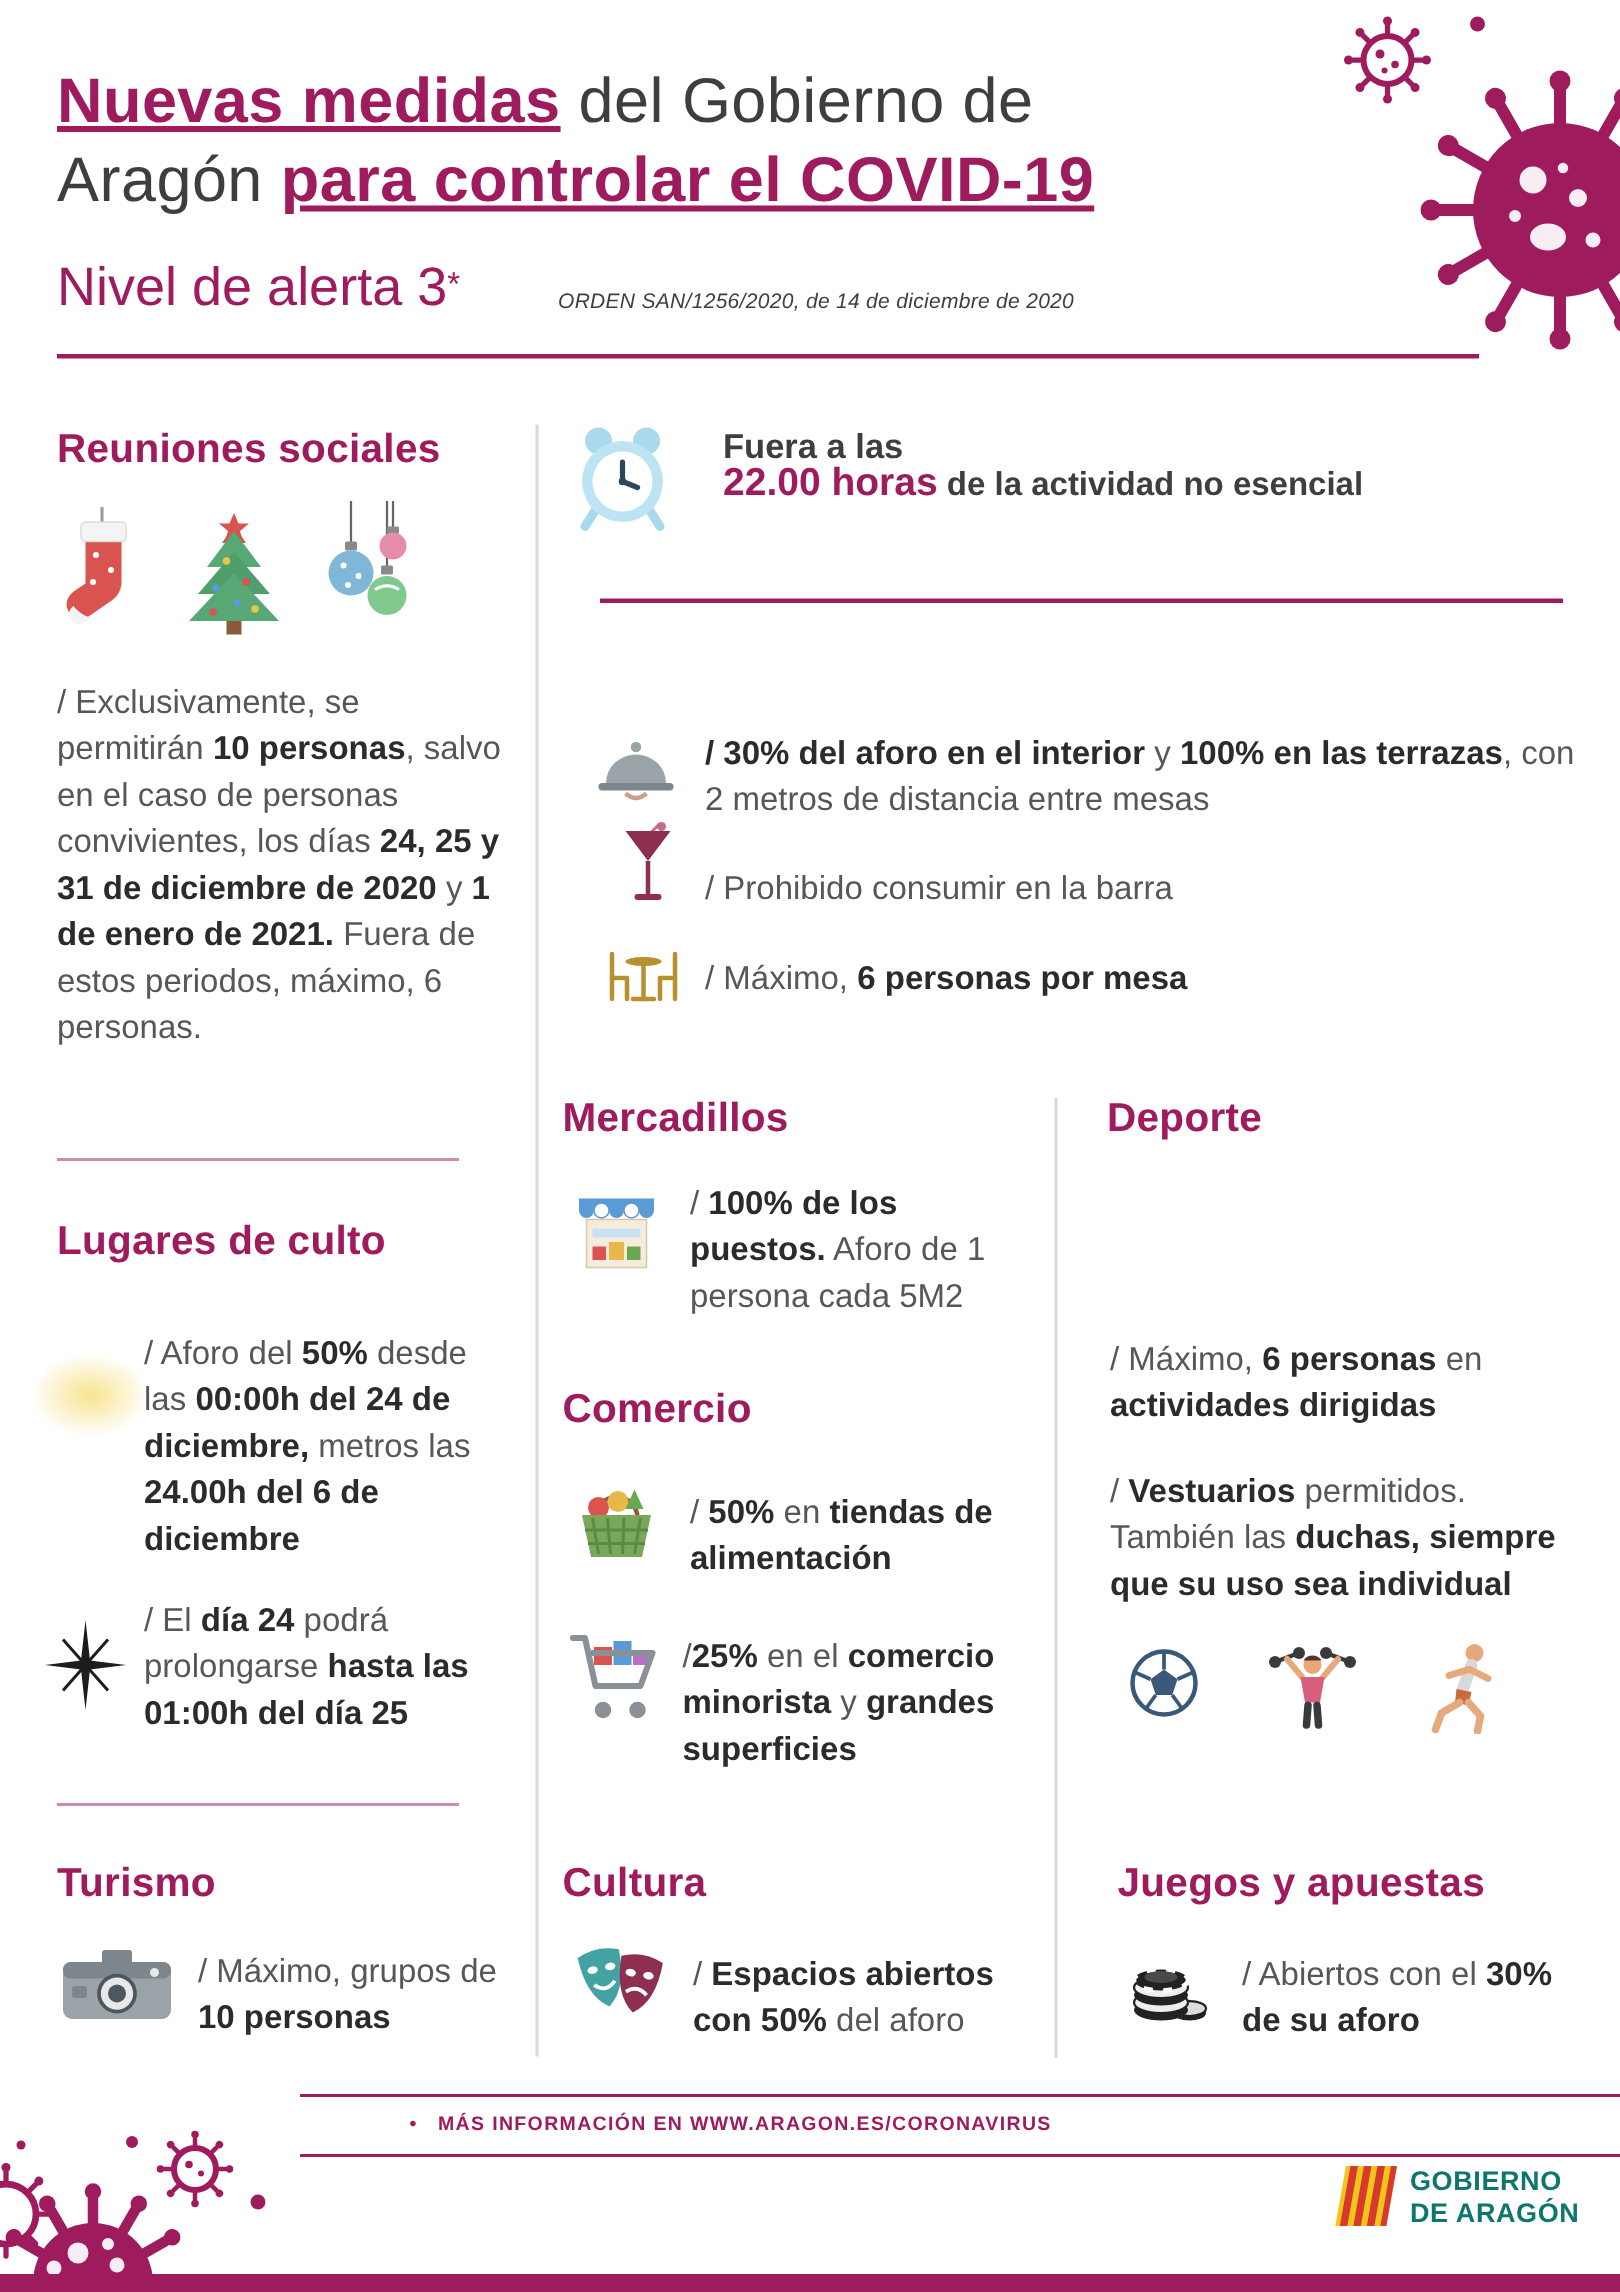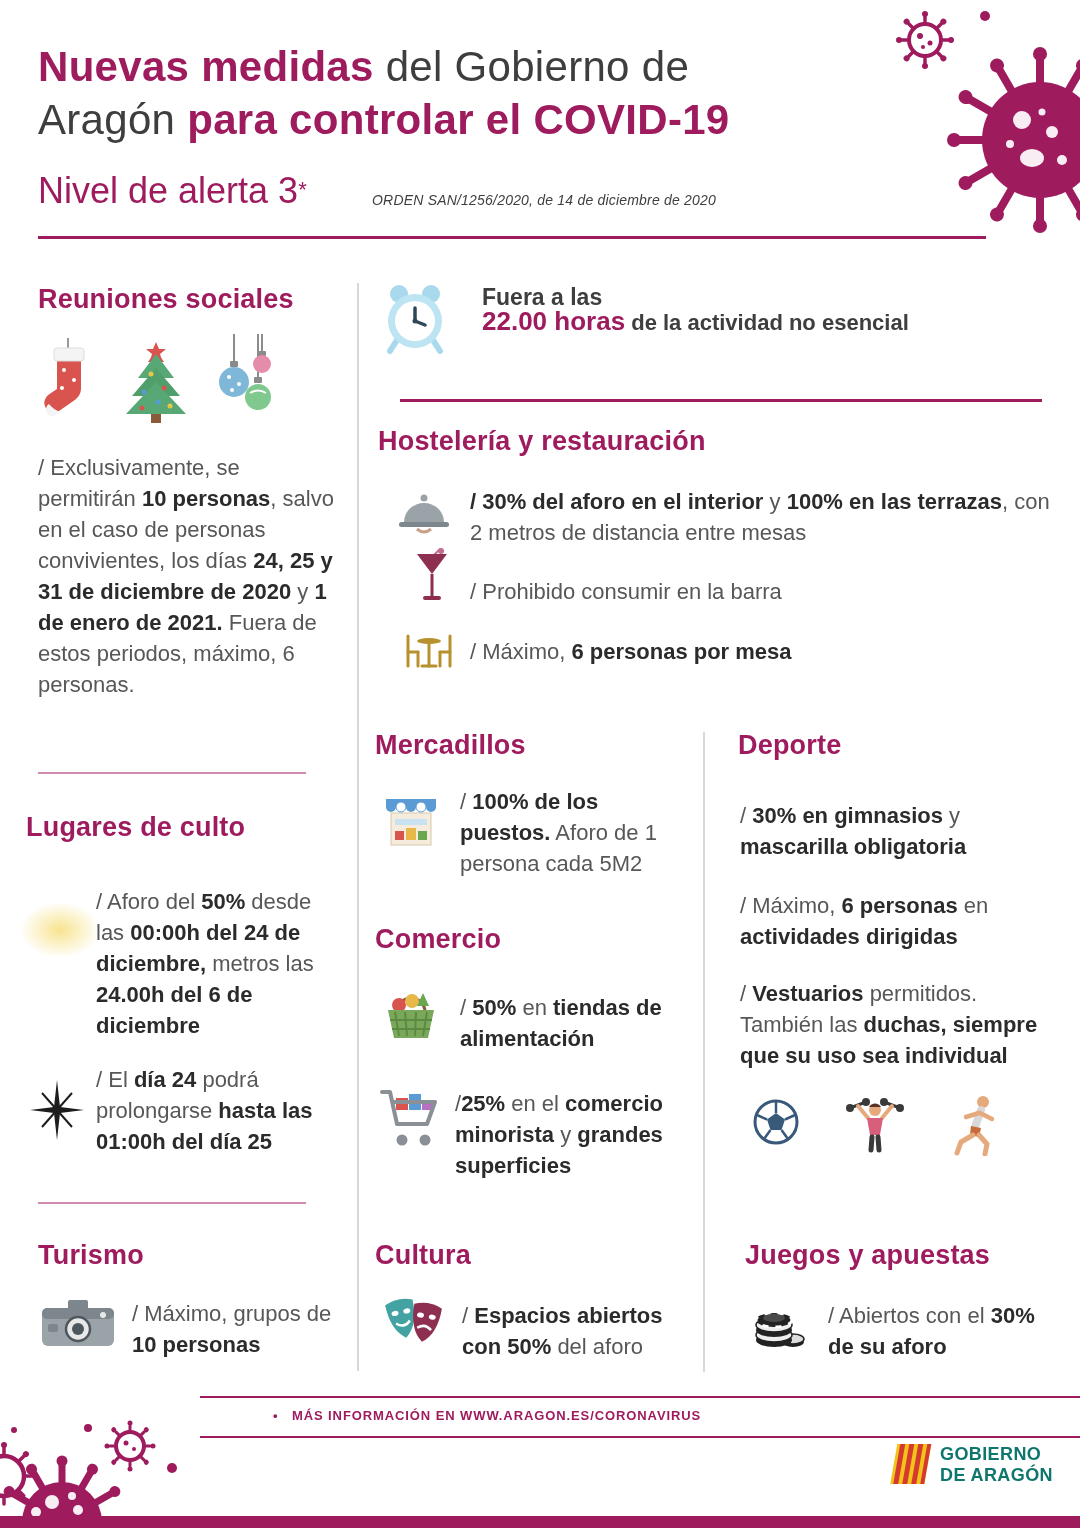--- a/index.html
+++ b/index.html
@@ -1,21 +1,21 @@
 <!DOCTYPE html>
 <html style="--accent: #9e1b5e;"><head>
 <meta charset="utf-8">
 <style>
   :root{ --accent:#9e1b5e; }
   html,body{margin:0;padding:0;background:#ffffff;}
   body{font-family:"Liberation Sans",sans-serif;}
   .page{position:relative;width:1080px;height:1528px;background:#ffffff;overflow:hidden;margin:0 auto;}
   .abs{position:absolute;}
   .b{font-weight:bold;}
-  .t-accent{color:var(--accent);font-weight:bold;}
+  .t-accent{color:var(--accent);font-weight:bold;text-decoration:underline;}
   .t-dark{color:#3e3e3e;font-weight:normal;}
   .main-title{font-size:42px;line-height:53px;letter-spacing:.3px;}
   .alert-level{font-size:36px;color:var(--accent);font-weight:normal;}
   .alert-sup{font-size:22px;color:var(--accent);}
   .order-ref{font-style:italic;font-size:14px;color:#3e3e3e;letter-spacing:.2px;}
   .sec-title{font-size:27px;font-weight:bold;color:var(--accent);letter-spacing:.2px;}
   .body{font-size:22px;line-height:31px;color:#575757;margin:0;}
   .body .b{color:#2b2b2b;}
   .rule{background:var(--accent);}
   .soft-rule{background:rgba(158,27,94,.5);}
@@ -164,21 +164,21 @@
       <rect x="40" y="43" width="8" height="6" rx="1" fill="#8a8a8a"></rect>
       <circle cx="44" cy="63" r="13" fill="#7fc98f"></circle>
       <path d="M36 59 q8 -5 16 0" stroke="#fff" stroke-width="2" fill="none"></path>
     </svg>
   </span>
 
   <p class="abs body" style="left:38px;top:452px;width:298px;"><span>/ Exclusivamente, se permitirán </span><span class="b">10 personas</span><span>, salvo en el caso de personas convivientes, los días </span><span class="b">24, 25 y 31 de diciembre de 2020</span><span> y </span><span class="b">1 de enero de 2021.</span><span> Fuera de estos periodos, máximo, 6 personas.</span></p>
 
   <div class="abs soft-rule" style="left:38px;top:772px;width:268px;height:2px;"></div>
 
-  <div class="abs sec-title" style="left:26px;top:812px;">Lugares de culto</div>
+  <div class="abs sec-title" style="left:38px;top:812px;">Lugares de culto</div>
 
   <span class="abs glow" style="left:20px;top:902px;width:80px;height:56px;"></span>
   <p class="abs body" style="left:96px;top:886px;width:246px;"><span>/ Aforo del </span><span class="b">50%</span><span> desde las </span><span class="b">00:00h del 24 de diciembre,</span><span> metros las </span><span class="b">24.00h del 6 de diciembre</span></p>
 
   <span class="abs icon" style="left:30px;top:1080px;">
     <svg width="54" height="60" viewBox="0 0 54 60">
       <path d="M12 13 L42 47 M42 13 L12 47" stroke="#1d1d1d" stroke-width="2"></path>
       <path d="M27 0 L30 27 L54 30 L30 33 L27 60 L24 33 L0 30 L24 27 Z" fill="#1d1d1d"></path>
     </svg>
   </span>
@@ -212,21 +212,20 @@
       <line x1="33" y1="39" x2="43" y2="43" stroke="#2f4858" stroke-width="3.5" stroke-linecap="round"></line>
       <circle cx="33" cy="39" r="2.5" fill="#2f4858"></circle>
     </svg>
   </span>
   <div class="abs closure-l1" style="left:482px;top:284px;">Fuera a las</div>
   <div class="abs" style="left:482px;top:306px;width:560px;">
     <span class="closure-time">22.00 horas</span><span class="closure-rest"> de la actividad no esencial</span>
   </div>
   <div class="abs rule" style="left:400px;top:399px;width:642px;height:3px;"></div>
 
-  <div class="abs sec-title" style="left:378px;top:426px;">Hostelería y restauración</div>
 
   <span class="abs icon" style="left:397px;top:490px;">
     <svg width="54" height="44" viewBox="0 0 54 44">
       <circle cx="27" cy="8" r="3.5" fill="#9aa3a8"></circle>
       <path d="M7 32 a20 19 0 0 1 40 0 z" fill="#9aa3a8"></path>
       <rect x="2" y="32" width="50" height="5" rx="2.5" fill="#7d868c"></rect>
       <path d="M20 39 q7 6 14 0" stroke="#c9a18a" stroke-width="3" fill="none"></path>
     </svg>
   </span>
   <p class="abs body" style="left:470px;top:486px;width:580px;"><span class="b">/ 30% del aforo en el interior</span><span> y </span><span class="b">100% en las terrazas</span><span>, con 2 metros de distancia entre mesas</span></p>
@@ -303,21 +302,20 @@
       <rect x="31" y="8" width="12" height="16" fill="#5b9bd5"></rect>
       <rect x="44" y="14" width="10" height="10" fill="#b86fc6"></rect>
       <path d="M4 6 h8 l7 32 h30 l8 -22 h-40" fill="none" stroke="#8a9096" stroke-width="4" stroke-linecap="round" stroke-linejoin="round"></path>
       <circle cx="24" cy="54" r="5.5" fill="#8a9096"></circle>
       <circle cx="47" cy="54" r="5.5" fill="#8a9096"></circle>
     </svg>
   </span>
   <p class="abs body" style="left:455px;top:1088px;width:250px;"><span>/</span><span class="b">25%</span><span> en el </span><span class="b">comercio minorista</span><span> y </span><span class="b">grandes superficies</span></p>
 
   <div class="abs sec-title" style="left:738px;top:730px;">Deporte</div>
-  <p class="abs body" style="left:740px;top:800px;width:312px;"><span>/ </span><span class="b">30% en gimnasios</span><span> y </span><span class="b">mascarilla obligatoria</span></p>
   <p class="abs body" style="left:740px;top:890px;width:312px;"><span>/ Máximo, </span><span class="b">6 personas</span><span> en </span><span class="b">actividades dirigidas</span></p>
   <p class="abs body" style="left:740px;top:978px;width:315px;"><span>/ </span><span class="b">Vestuarios</span><span> permitidos. También las </span><span class="b">duchas, siempre que su uso sea individual</span></p>
 
   <span class="abs icon" style="left:752px;top:1098px;">
     <svg width="48" height="48" viewBox="0 0 48 48">
       <circle cx="24" cy="24" r="21" fill="#ffffff" stroke="#39597a" stroke-width="3"></circle>
       <polygon points="24,15 33,21.5 29.5,32 18.5,32 15,21.5" fill="#39597a"></polygon>
       <g stroke="#39597a" stroke-width="2.5">
         <line x1="24" y1="15" x2="24" y2="4"></line>
           <line x1="33" y1="21.5" x2="43" y2="17"></line>

